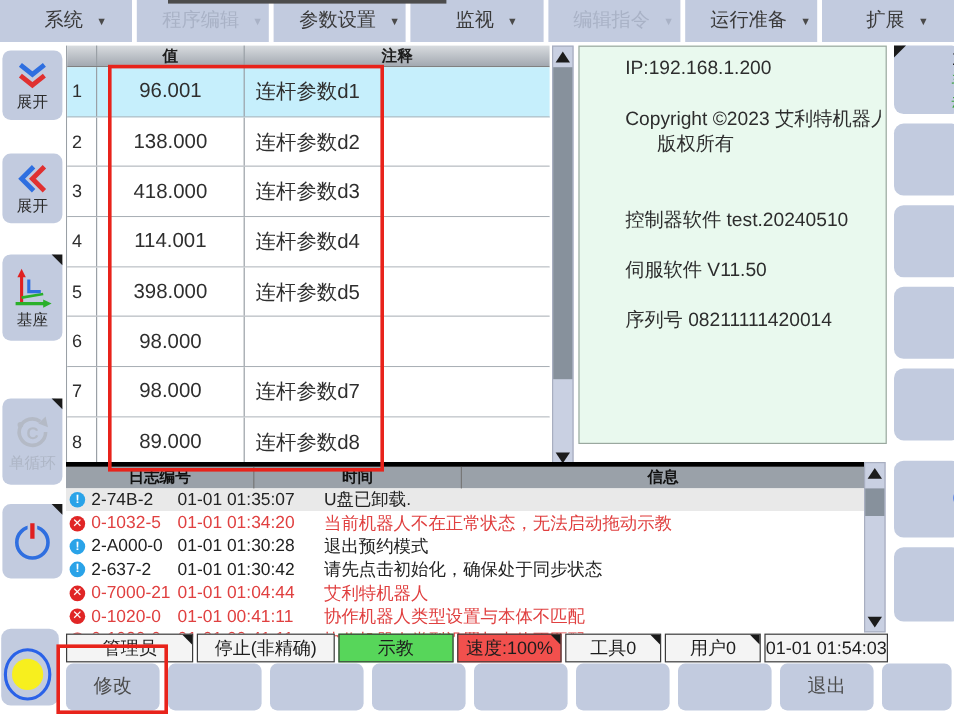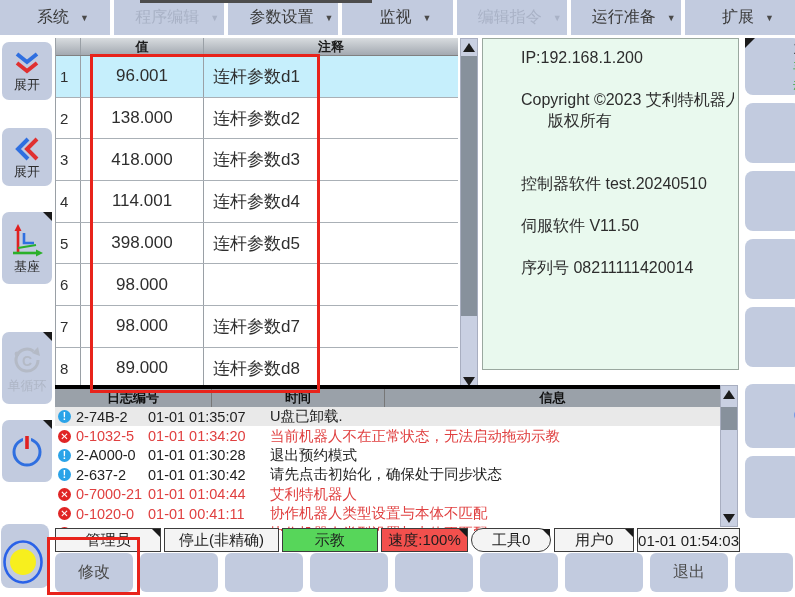--- a/index.html
+++ b/index.html
@@ -71,21 +71,21 @@
   .lmsg{flex:1;margin-left:22px;white-space:nowrap;overflow:hidden;}
 
   
   .status{position:absolute;left:55px;top:528px;width:685px;height:24px;display:flex;gap:3px;font-size:15px;color:#1d1d1d;}
   .seg{position:relative;background:#f4f4f4;border:1px solid #3c3c3c;box-sizing:border-box;display:flex;align-items:center;justify-content:center;white-space:nowrap;}
   .seg.corner::after{content:"";position:absolute;top:0;right:0;border-top:8px solid #1a1a1a;border-left:8px solid transparent;}
   .seg-admin{width:117px;}
   .seg-run{width:126px;}
   .seg-teach{width:106px;background:#57d65a;}
   .seg-speed{width:96px;background:#f2504d;}
-  .seg-tool{width:88px;border-radius:12px;}
+  .seg-tool{width:88px;}
   .seg-user{width:88px;}
   .seg-time{flex:1;}
 
   
   .bbtn{position:absolute;top:553px;width:78px;height:39px;background:#c2cbdf;border-radius:6px;display:flex;align-items:center;justify-content:center;font-size:16px;color:#4c4c4c;box-sizing:border-box;}
   .bottom-left-btn{position:absolute;left:1px;top:524px;width:48px;height:64px;background:#c2cbdf;border-radius:8px;}
   .indicator{position:absolute;left:2px;top:539px;z-index:10;}
 </style>
 </head>
 <body>

